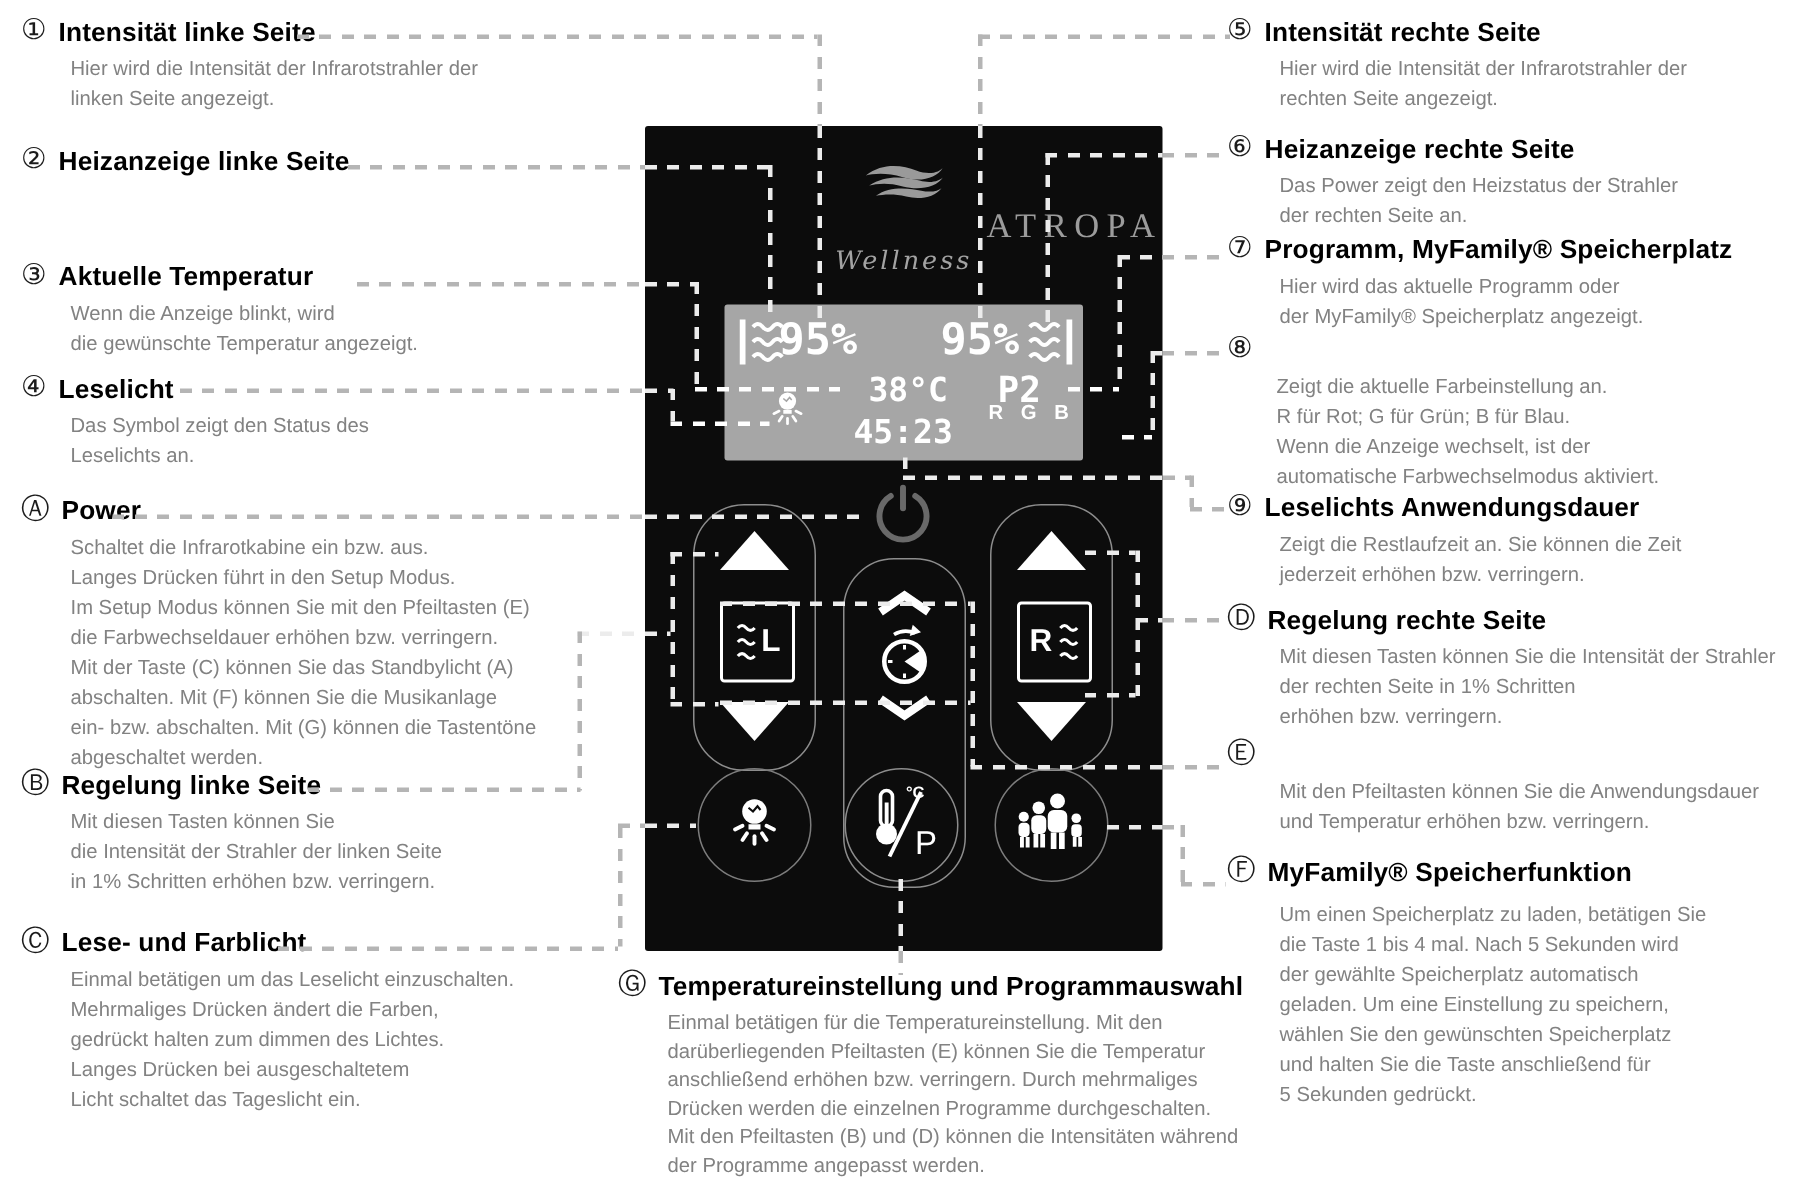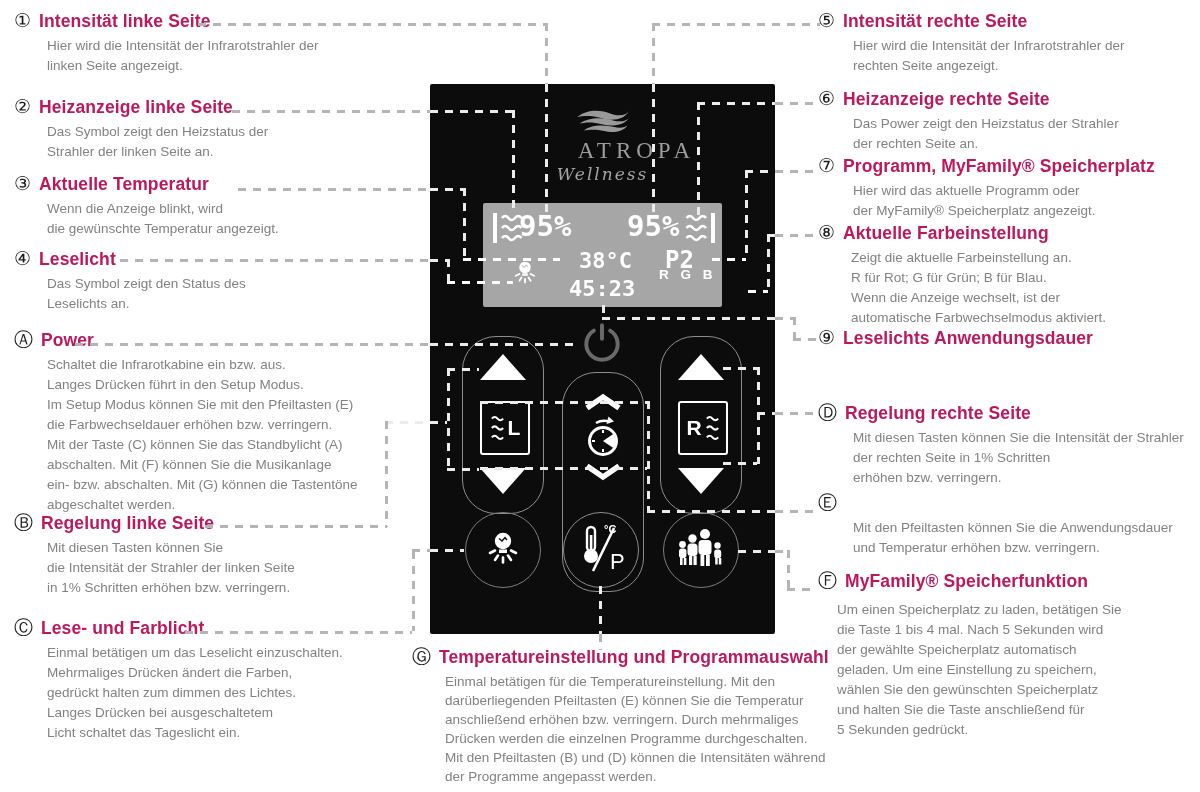--- a/index.html
+++ b/index.html
@@ -3,31 +3,31 @@
 <meta charset="utf-8">
 <title>Bedienpanel Diagramm</title>
 <style>
   html,body{margin:0;padding:0;background:#fff;}
   .stage{position:relative;width:1200px;height:792px;background:#fff;overflow:hidden;
          font-family:"Liberation Sans",sans-serif;}
   
   .callout{position:absolute;}
   .co-head{display:flex;align-items:flex-start;gap:8px;}
   .co-glyph{font-size:19px;line-height:22px;color:#1b1b1b;}
-  .co-title{font-size:17.5px;line-height:22px;font-weight:bold;color:#be185d;letter-spacing:.1px;}
+  .co-title{font-size:17.5px;line-height:22px;font-weight:bold;color:#000000;letter-spacing:.1px;}
   .co-body{margin:4px 0 0 33px;font-size:13.5px;line-height:20px;color:#828282;white-space:pre-line;}
   .co-wide .co-body{line-height:19px;}
   
   .dh{position:absolute;height:3px;}
   .dv{position:absolute;width:3px;}
   
   .panel{position:absolute;left:430px;top:84px;width:345px;height:550px;background:#0c0c0c;border-radius:2px;}
   .logo-waves{position:absolute;left:145px;top:24px;width:56px;height:27px;}
-  .brand{position:absolute;left:0;top:54px;width:100%;text-align:center;
-         font-family:"Liberation Serif",serif;font-size:23px;letter-spacing:5px;color:#9c9c9c;margin-left:34px;}
+  .brand{position:absolute;left:0;top:54px;width:100%;text-align:right;
+         font-family:"Liberation Serif",serif;font-size:23px;letter-spacing:5px;color:#9c9c9c;}
   .brand-sub{position:absolute;left:0;top:80px;width:100%;text-align:center;
          font-family:"DejaVu Serif",serif;font-style:italic;font-size:17px;letter-spacing:2px;color:#a3a3a3;}
   .display{position:absolute;left:53px;top:119px;width:239px;height:104px;background:#a6a6a6;border-radius:2px;}
   .lcd{position:absolute;color:#fff;font-family:"DejaVu Sans Mono",monospace;font-weight:bold;}
   .pill{position:absolute;border:1.5px solid #8d8d8d;border-radius:34px;}
   .tri-up{position:absolute;width:0;height:0;border-left:23px solid transparent;border-right:23px solid transparent;border-bottom:26px solid #fff;}
   .tri-down{position:absolute;width:0;height:0;border-left:23px solid transparent;border-right:23px solid transparent;border-top:26px solid #fff;}
   .zone-btn{position:absolute;width:46px;height:50px;border:2.5px solid #fff;border-radius:3px;
             display:flex;align-items:center;justify-content:center;gap:3px;}
   .zone-letter{color:#fff;font-size:21px;font-weight:bold;font-family:"Liberation Sans",sans-serif;}
@@ -45,22 +45,20 @@
         <span class="co-title">Intensität linke Seite</span>
       </div>
     <div class="co-body">Hier wird die Intensität der Infrarotstrahler der
 linken Seite angezeigt.</div>
   </div>
   <div class="callout" style="left:14px;top:96px;width:400px">
     <div class="co-head">
         <span class="co-glyph">②</span>
         <span class="co-title">Heizanzeige linke Seite</span>
       </div>
-    <div class="co-body">Das Symbol zeigt den Heizstatus der
-Strahler der linken Seite an.</div>
   </div>
   <div class="callout" style="left:14px;top:173px;width:400px">
     <div class="co-head">
         <span class="co-glyph">③</span>
         <span class="co-title">Aktuelle Temperatur</span>
       </div>
     <div class="co-body">Wenn die Anzeige blinkt, wird
 die gewünschte Temperatur angezeigt.</div>
   </div>
   <div class="callout" style="left:14px;top:248px;width:400px">
@@ -138,32 +136,33 @@
     <div class="co-head">
         <span class="co-glyph">⑦</span>
         <span class="co-title">Programm, MyFamily® Speicherplatz</span>
       </div>
     <div class="co-body" style="margin-left:35px">Hier wird das aktuelle Programm oder
 der MyFamily® Speicherplatz angezeigt.</div>
   </div>
   <div class="callout" style="left:818px;top:222px;width:372px">
     <div class="co-head">
         <span class="co-glyph">⑧</span>
-        <span class="co-title">Aktuelle Farbeinstellung</span>
       </div>
     <div class="co-body" style="">Zeigt die aktuelle Farbeinstellung an.
 R für Rot; G für Grün; B für Blau.
 Wenn die Anzeige wechselt, ist der
 automatische Farbwechselmodus aktiviert.</div>
   </div>
   <div class="callout" style="left:818px;top:327px;width:372px">
     <div class="co-head">
         <span class="co-glyph">⑨</span>
         <span class="co-title">Leselichts Anwendungsdauer</span>
       </div>
+    <div class="co-body" style="margin-left:35px">Zeigt die Restlaufzeit an. Sie können die Zeit
+jederzeit erhöhen bzw. verringern.</div>
   </div>
   <div class="callout" style="left:818px;top:402px;width:372px">
     <div class="co-head">
         <span class="co-glyph">Ⓓ</span>
         <span class="co-title">Regelung rechte Seite</span>
       </div>
     <div class="co-body" style="margin-left:35px">Mit diesen Tasten können Sie die Intensität der Strahler
 der rechten Seite in 1% Schritten
 erhöhen bzw. verringern.</div>
   </div>
@@ -172,21 +171,21 @@
         <span class="co-glyph">Ⓔ</span>
       </div>
     <div class="co-body" style="margin-left:35px">Mit den Pfeiltasten können Sie die Anwendungsdauer
 und Temperatur erhöhen bzw. verringern.</div>
   </div>
   <div class="callout" style="left:818px;top:570px;width:372px">
     <div class="co-head">
         <span class="co-glyph">Ⓕ</span>
         <span class="co-title">MyFamily® Speicherfunktion</span>
       </div>
-    <div class="co-body" style="margin-left:19px;margin-top:8px">Um einen Speicherplatz zu laden, betätigen Sie
+    <div class="co-body" style="margin-left:35px;margin-top:8px">Um einen Speicherplatz zu laden, betätigen Sie
 die Taste 1 bis 4 mal. Nach 5 Sekunden wird
 der gewählte Speicherplatz automatisch
 geladen. Um eine Einstellung zu speichern,
 wählen Sie den gewünschten Speicherplatz
 und halten Sie die Taste anschließend für
 5 Sekunden gedrückt.</div>
   </div>
 
   <div class="panel">
     <svg class="logo-waves" viewBox="0 0 50 24">

